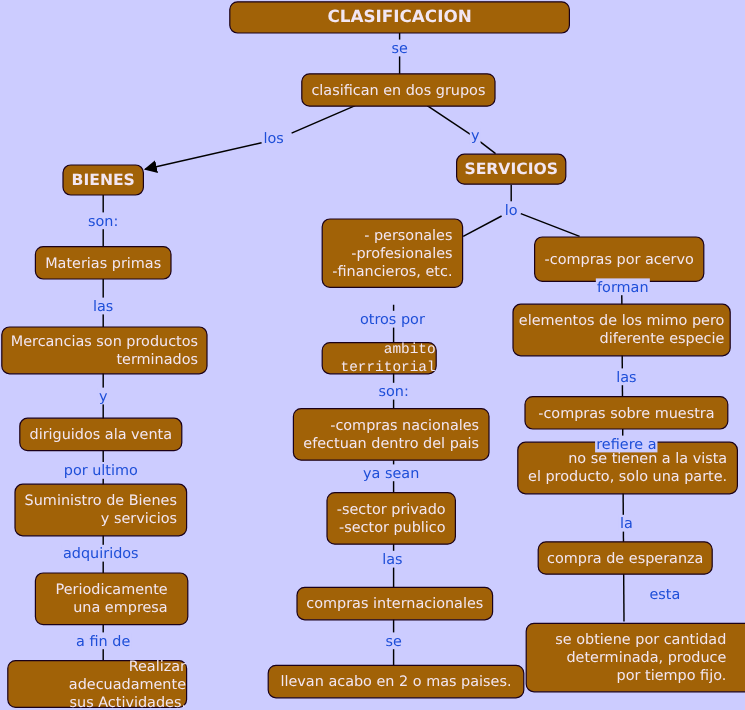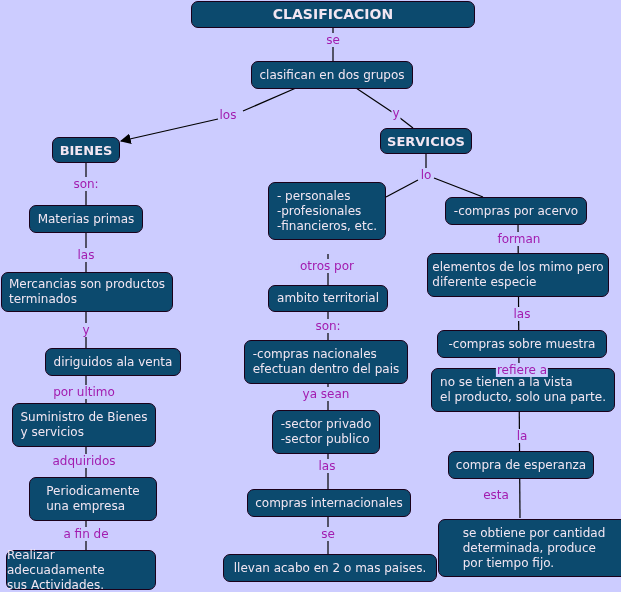--- a/index.html
+++ b/index.html
@@ -1,25 +1,25 @@
 <!DOCTYPE html>
 <html><head>
 <meta charset="utf-8">
 <style>
   html, body { margin:0; padding:0; }
   body { width:621px; height:592px; background:#ccccff; position:relative; overflow:hidden;
          font-family:"DejaVu Sans", sans-serif; }
   svg#links { position:absolute; left:0; top:0; width:621px; height:592px; }
-  .node { position:absolute; background:#0c4a6e; color:#f2e6f2; border:1px solid #1a001a;
+  .node { position:absolute; background:#a16207; color:#f2e6f2; border:1px solid #1a001a;
           border-radius:7px; box-sizing:border-box; display:flex; align-items:center;
-          justify-content:center; text-align:left; font-size:12px; line-height:15px;
+          justify-content:center; text-align:right; font-size:12px; line-height:15px;
           white-space:pre-line; }
   .node.bold { font-weight:bold; font-size:13px; }
   .node.title { font-size:14px; }
-  .lbl { position:absolute; font-size:12px; color:#a21caf; background:#ccccff;
+  .lbl { position:absolute; font-size:12px; color:#1d4ed8; background:#ccccff;
          transform:translate(-50%,-50%); white-space:nowrap; line-height:14px; padding:0 1px; }
 </style>
 </head>
 <body>
 
 <svg id="links">
   <defs>
     <marker id="arrow" viewBox="0 0 10 10" refX="9" refY="5" markerWidth="9" markerHeight="9" orient="auto">
       <path d="M0,0 L10,5 L0,10 z" fill="#000"></path>
     </marker>
@@ -40,40 +40,40 @@
 </svg>
 
 <div class="node bold title" style="left:191px;top:1px;width:284px;height:27px;">CLASIFICACION</div>
 <div class="node" style="left:251px;top:61px;width:162px;height:28px;">clasifican en dos grupos</div>
 <div class="node bold" style="left:52px;top:137px;width:68px;height:26px;">BIENES</div>
 <div class="node bold" style="left:380px;top:128px;width:92px;height:26px;">SERVICIOS</div>
 
 <div class="node" style="left:29px;top:205px;width:114px;height:28px;">Materias primas</div>
 <div class="node" style="left:1px;top:272px;width:172px;height:40px;">Mercancias son productos
 terminados</div>
-<div class="node" style="left:16px;top:348px;width:136px;height:28px;margin-left:29px;">diriguidos ala venta</div>
+<div class="node" style="left:16px;top:348px;width:136px;height:28px;">diriguidos ala venta</div>
 <div class="node" style="left:12px;top:403px;width:144px;height:44px;">Suministro de Bienes
 y servicios</div>
 <div class="node" style="left:29px;top:477px;width:128px;height:44px;">Periodicamente
 una empresa</div>
 <div class="node" style="left:6px;top:550px;width:150px;height:40px;">Realizar adecuadamente
 sus Actividades.</div>
 
 <div class="node" style="left:268px;top:182px;width:118px;height:58px;">- personales
 -profesionales
 -financieros, etc.</div>
-<div class="node" style="left:268px;top:285px;width:120px;height:27px;">ambito territorial</div>
+<div class="node" style="left:268px;top:285px;width:96px;height:27px;font-family:Liberation Mono, monospace;">ambito territorial</div>
 <div class="node" style="left:244px;top:340px;width:164px;height:44px;">-compras nacionales
 efectuan dentro del pais</div>
 <div class="node" style="left:272px;top:410px;width:108px;height:44px;">-sector privado
 -sector publico</div>
 <div class="node" style="left:247px;top:489px;width:164px;height:28px;">compras internacionales</div>
 <div class="node" style="left:223px;top:554px;width:214px;height:28px;">llevan acabo  en 2 o mas paises.</div>
 
-<div class="node" style="left:445px;top:197px;width:142px;height:28px;">-compras por acervo</div>
+<div class="node" style="left:445px;top:197px;width:142px;height:38px;">-compras por acervo</div>
 <div class="node" style="left:427px;top:253px;width:182px;height:44px;">elementos de los mimo pero
 diferente especie</div>
 <div class="node" style="left:437px;top:330px;width:170px;height:28px;">-compras sobre muestra</div>
 <div class="node" style="left:431px;top:368px;width:184px;height:44px;">no se tienen a la vista
 el producto, solo una parte.</div>
 <div class="node" style="left:448px;top:451px;width:146px;height:28px;">compra de esperanza</div>
 <div class="node" style="left:438px;top:519px;width:192px;height:58px;">se obtiene por cantidad
 determinada, produce
 por tiempo fijo.</div>
 
@@ -89,13 +89,13 @@
 <span class="lbl" style="left:426px;top:175px;">lo</span>
 <span class="lbl" style="left:327px;top:266px;">otros por</span>
 <span class="lbl" style="left:328px;top:326px;">son:</span>
 <span class="lbl" style="left:326px;top:394px;">ya sean</span>
 <span class="lbl" style="left:327px;top:466px;">las</span>
 <span class="lbl" style="left:328px;top:534px;">se</span>
 <span class="lbl" style="left:519px;top:239px;">forman</span>
 <span class="lbl" style="left:522px;top:314px;">las</span>
 <span class="lbl" style="left:522px;top:370px;">refiere a</span>
 <span class="lbl" style="left:522px;top:436px;">la</span>
-<span class="lbl" style="left:496px;top:495px;">esta</span>
+<span class="lbl" style="left:554px;top:495px;">esta</span>
 
 </body></html>

